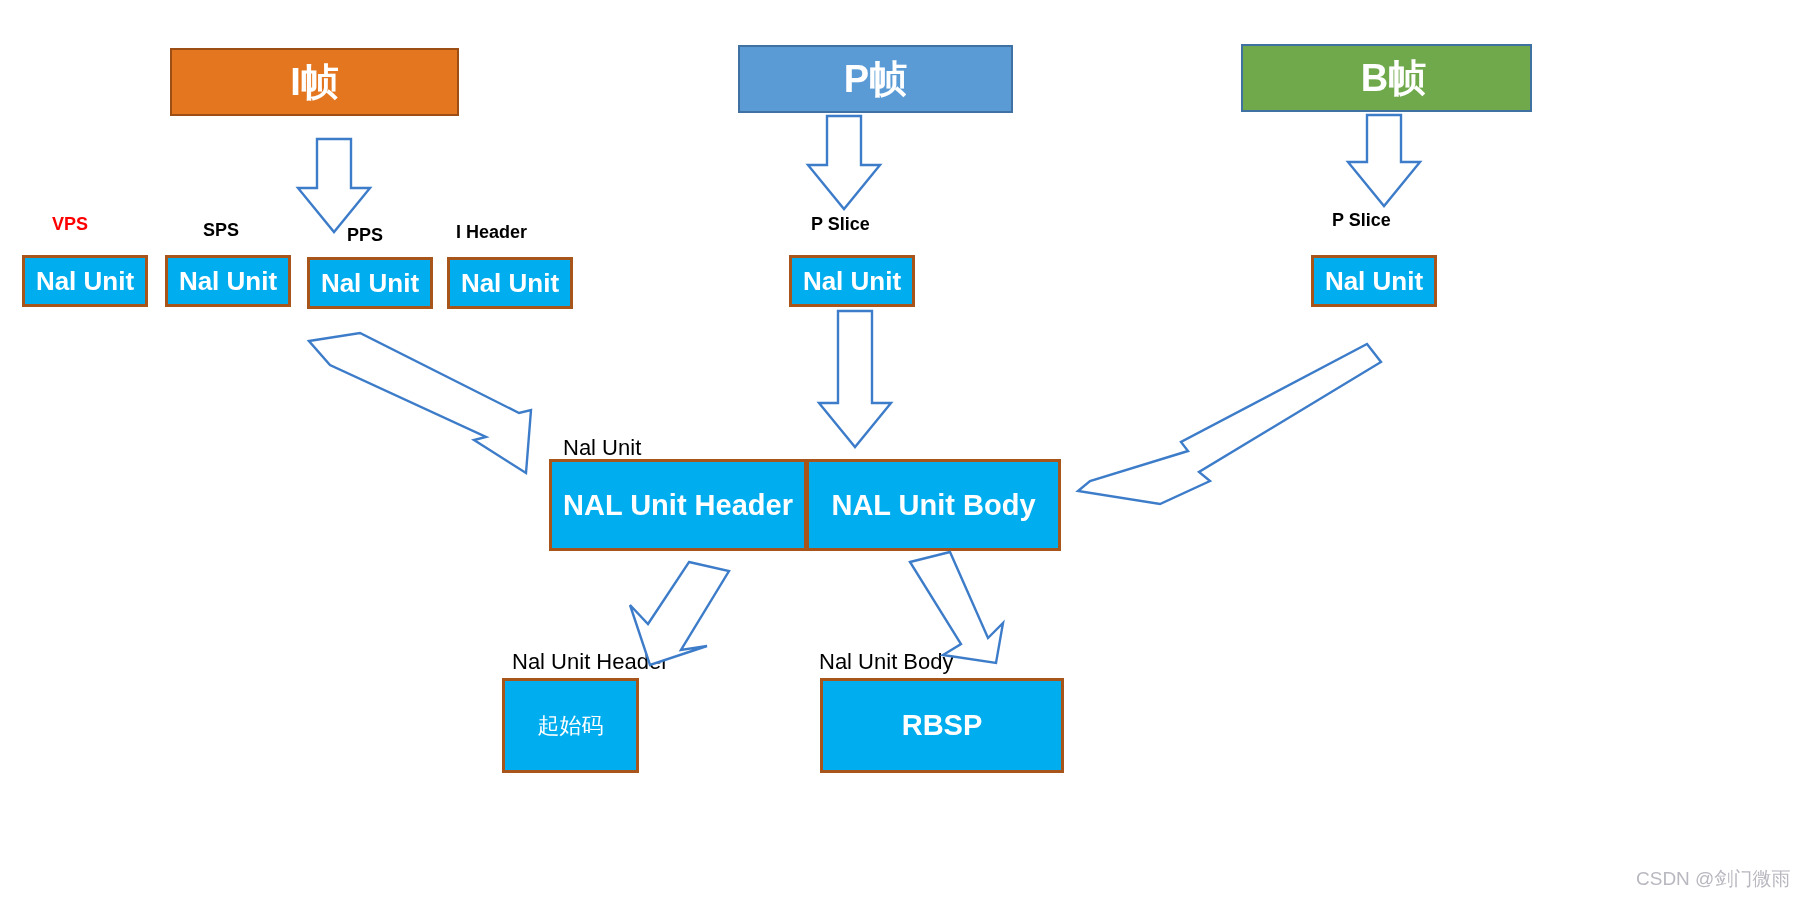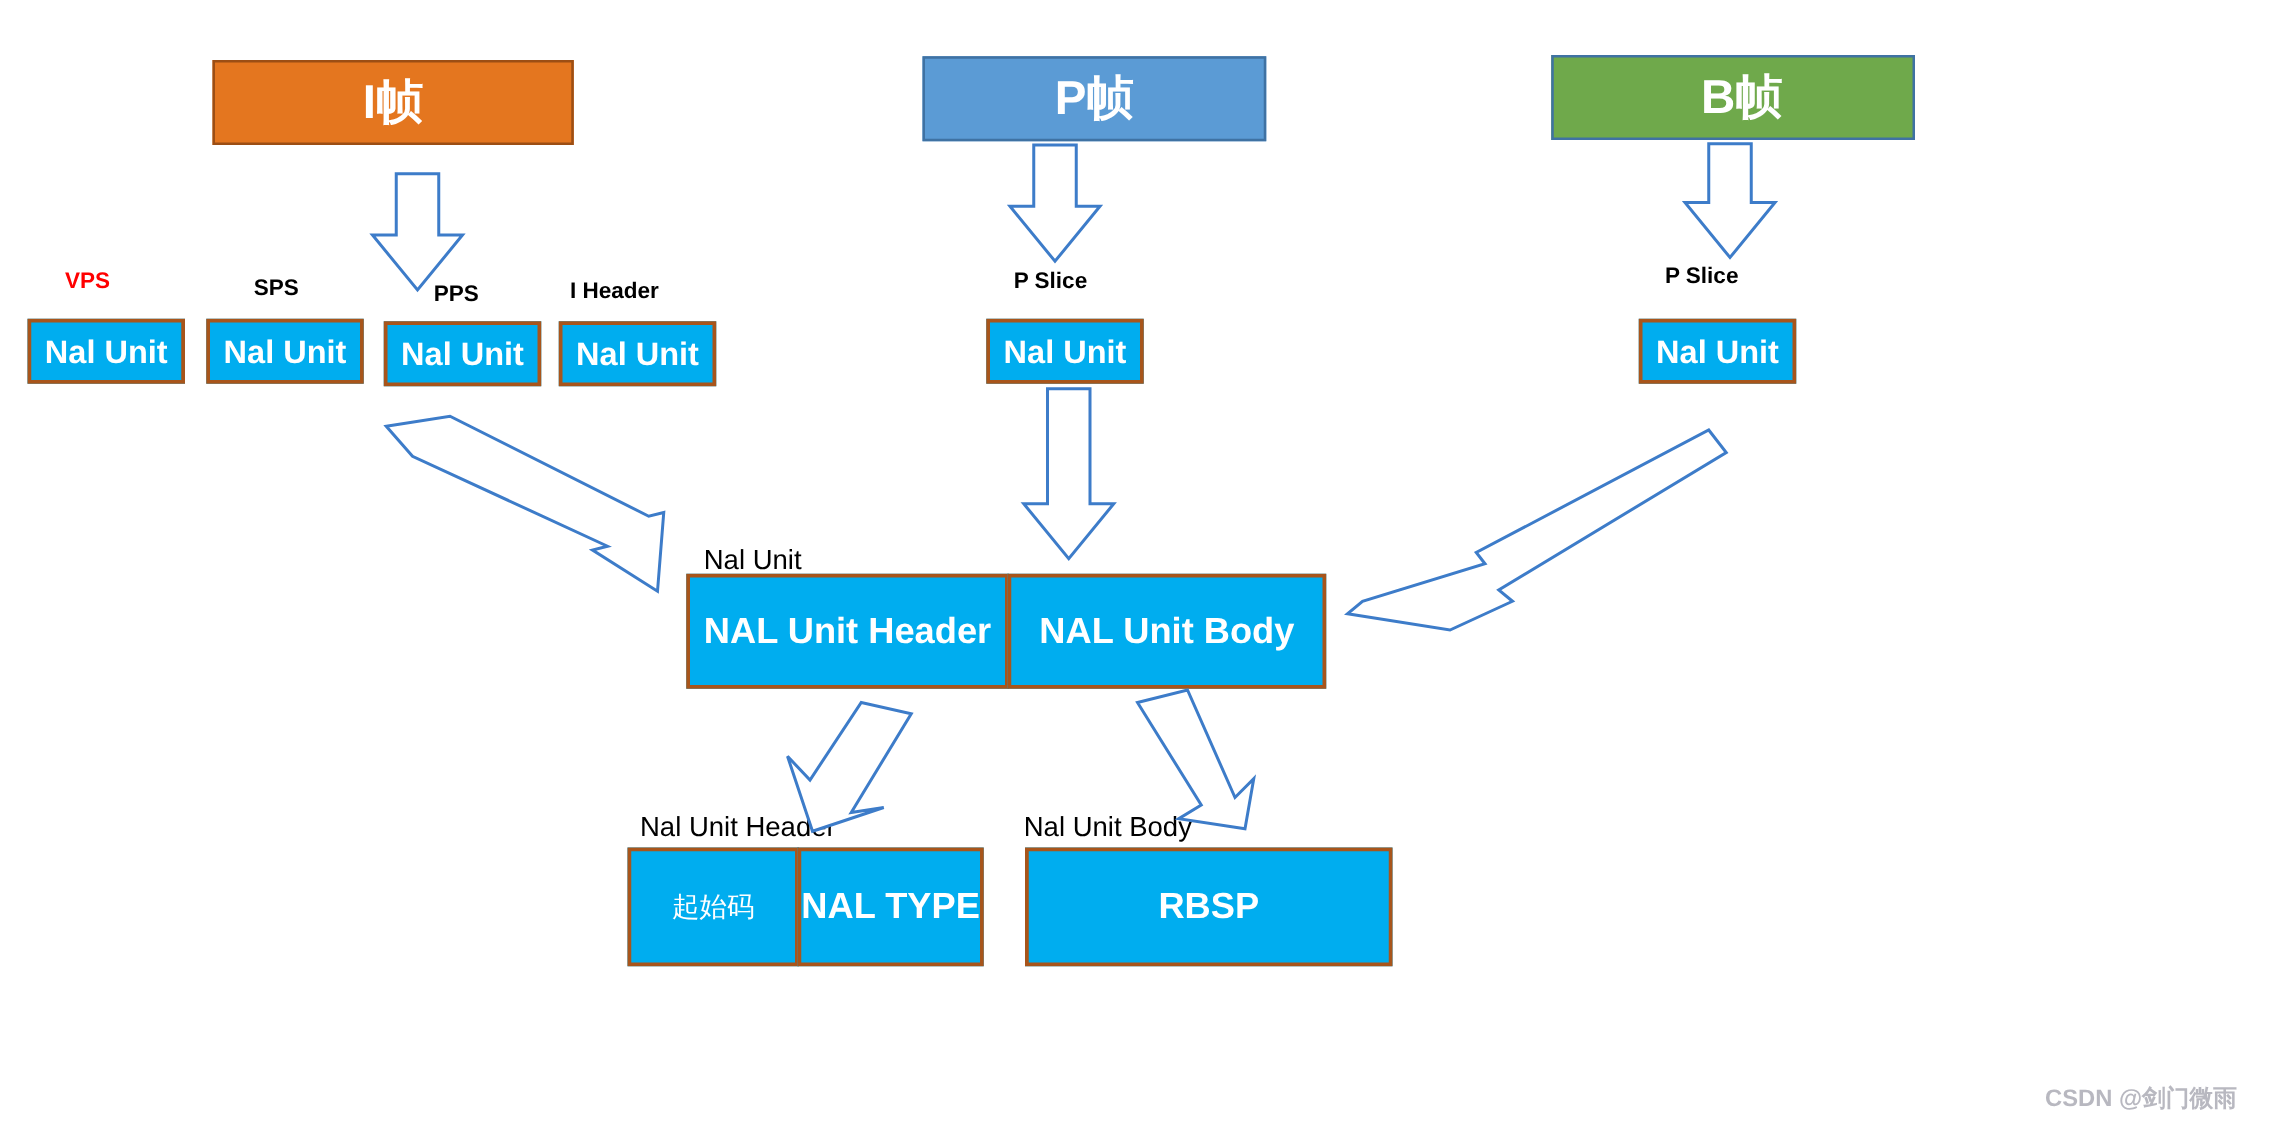--- a/index.html
+++ b/index.html
@@ -10,21 +10,21 @@
   body {
     font-family: "Liberation Sans", "DejaVu Sans", sans-serif;
   }
   #canvas {
     position: relative;
     width: 1816px;
     height: 910px;
     background: #ffffff;
     overflow: hidden;
   }
-  .abs { position: absolute; font-weight: bold; }
+  .abs { position: absolute; }
 
   
   .frame-box {
     display: flex;
     align-items: center;
     justify-content: center;
     color: #ffffff;
     font-weight: bold;
     font-size: 38px;
     line-height: 1;
@@ -153,27 +153,24 @@
   </div>
   <div class="abs nal-box big" style="left:806px; top:459px; width:255px; height:92px;">
     <span>NAL Unit Body</span>
   </div>
 
   <div class="abs plain-label" style="left:512px; top:649px;">Nal Unit Header</div>
 
   <div class="abs nal-box plainweight" style="left:502px; top:678px; width:137px; height:95px;">
     <span>起始码</span>
   </div>
-  <div class="abs nal-box big" style="left:638px; top:678px; width:149px; height:95px;">
-    <span>NAL TYPE</span>
-  </div>
 
   <div class="abs plain-label" style="left:819px; top:649px;">Nal Unit Body</div>
 
-  <div class="abs nal-box big" style="left:820px; top:678px; width:294px; height:95px;">
+  <div class="abs nal-box big" style="left:820px; top:678px; width:244px; height:95px;">
     <span>RBSP</span>
   </div>
 
   <svg id="arrows" viewBox="0 0 1816 910">
 
     <polygon class="arrow-shape" points="317,139 351,139 351,188 370,188 334,232 298,188 317,188"></polygon>
 
     <polygon class="arrow-shape" points="827,116 861,116 861,165 880,165 844,209 808,165 827,165"></polygon>
 
     <polygon class="arrow-shape" points="1367,115 1401,115 1401,162 1420,162 1384,206 1348,162 1367,162"></polygon>

